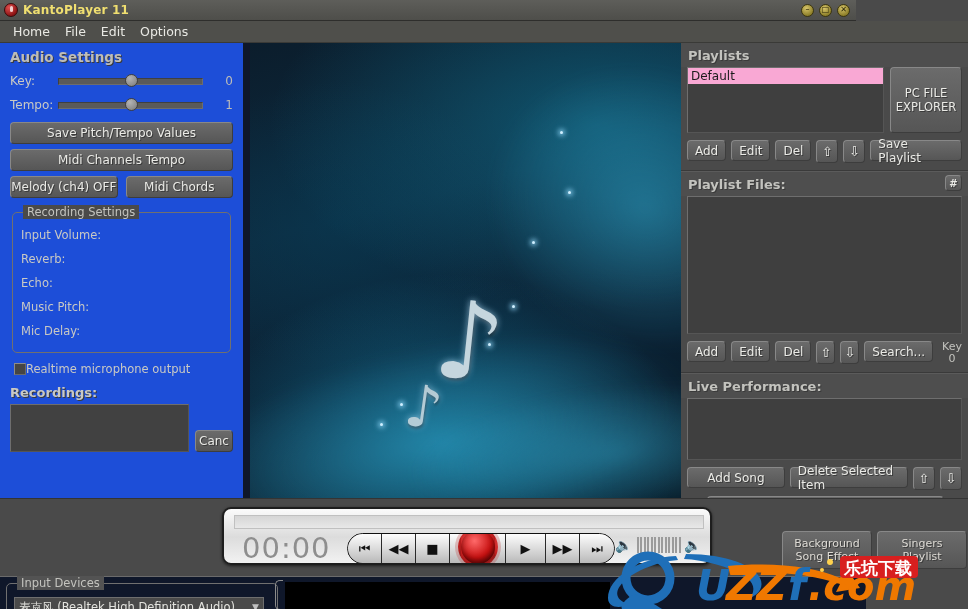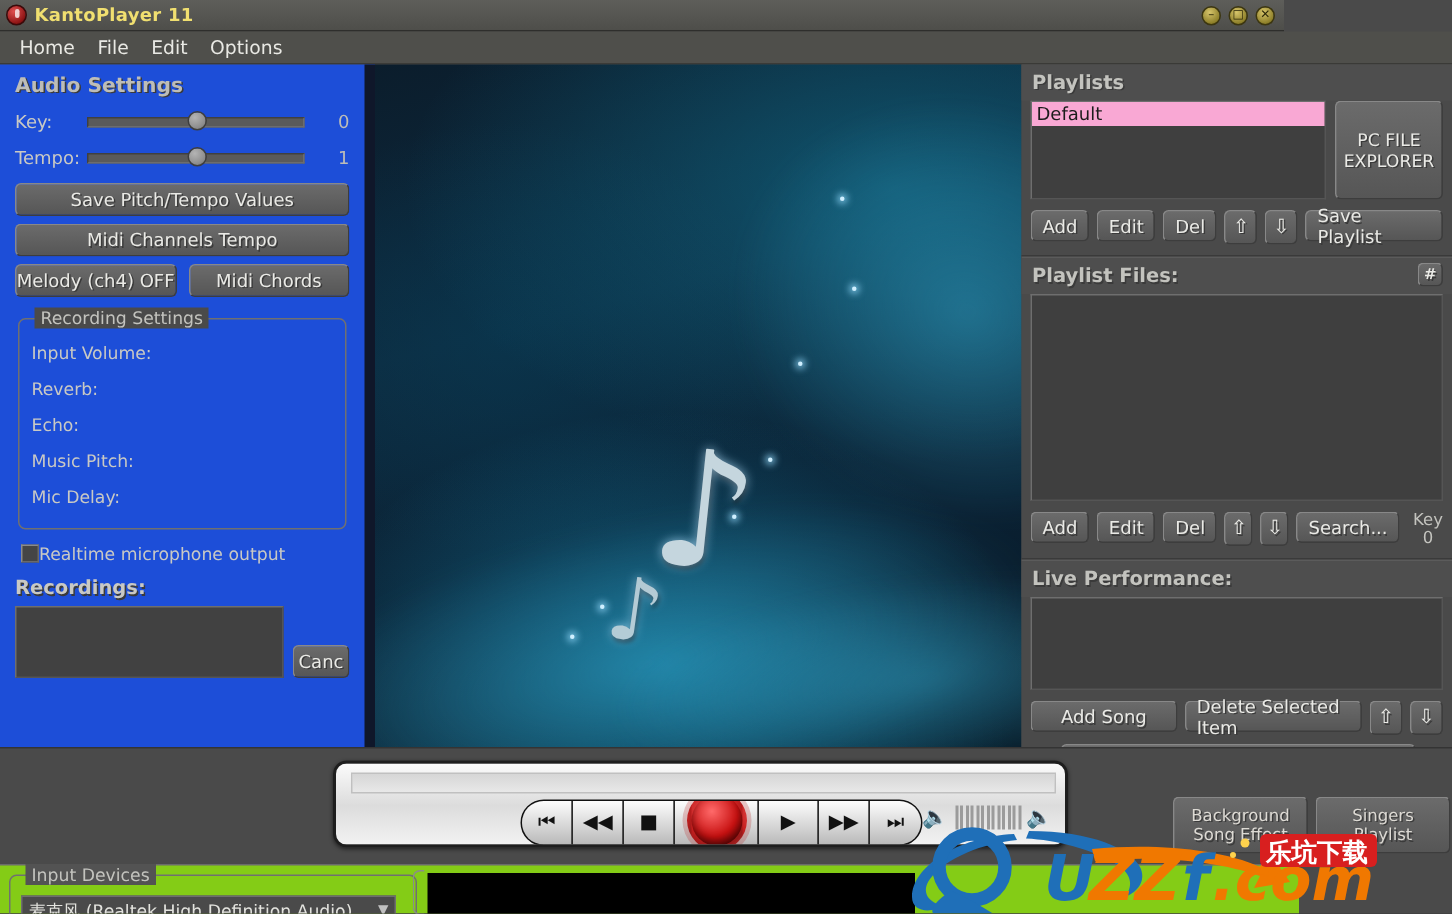--- a/index.html
+++ b/index.html
@@ -290,21 +290,21 @@
 
   .corner-btns { position: absolute; left: 782px; top: 32px; display: flex; gap: 5px; }
   .corner-btn {
     width: 90px; height: 38px; font-size: 11px; text-align: center;
     line-height: 13px; padding: 0 3px; color: #dddad4;
   }
 
   
   .bottom-strip {
     position: absolute; left: 0; top: 576px; width: 866px; height: 33px;
-    background: #84cc16;
+    background: #0f172a;
     border-top: 1px solid #6b6b6b;
   }
   .inp-group {
     position: absolute; left: 6px; top: 6px; width: 272px; height: 40px;
     border: 1px solid #707070; border-radius: 5px;
   }
   .inp-legend {
     position: absolute; top: -8px; left: 10px; background: #535353;
     padding: 0 4px; color: #c3c3be; font-size: 11.5px;
   }
@@ -506,20 +506,21 @@
       <div class="btn arrow-btn">⇩</div>
     </div>
 
     <div class="btn fade-btn">Fade out and ...</div>
   </div>
 
   <div class="bottom-area">
 
     <div class="transport">
       <div class="seekbar"></div>
+      <div class="time-display">00:00</div>
 
       <div class="btn-cluster">
         <div class="tbtn">⏮</div>
         <div class="tbtn">◀◀</div>
         <div class="tbtn">■</div>
         <div class="rec-slot">
           <div class="rec-dot"></div>
         </div>
         <div class="tbtn tbtn-wide">▶</div>
         <div class="tbtn">▶▶</div>

